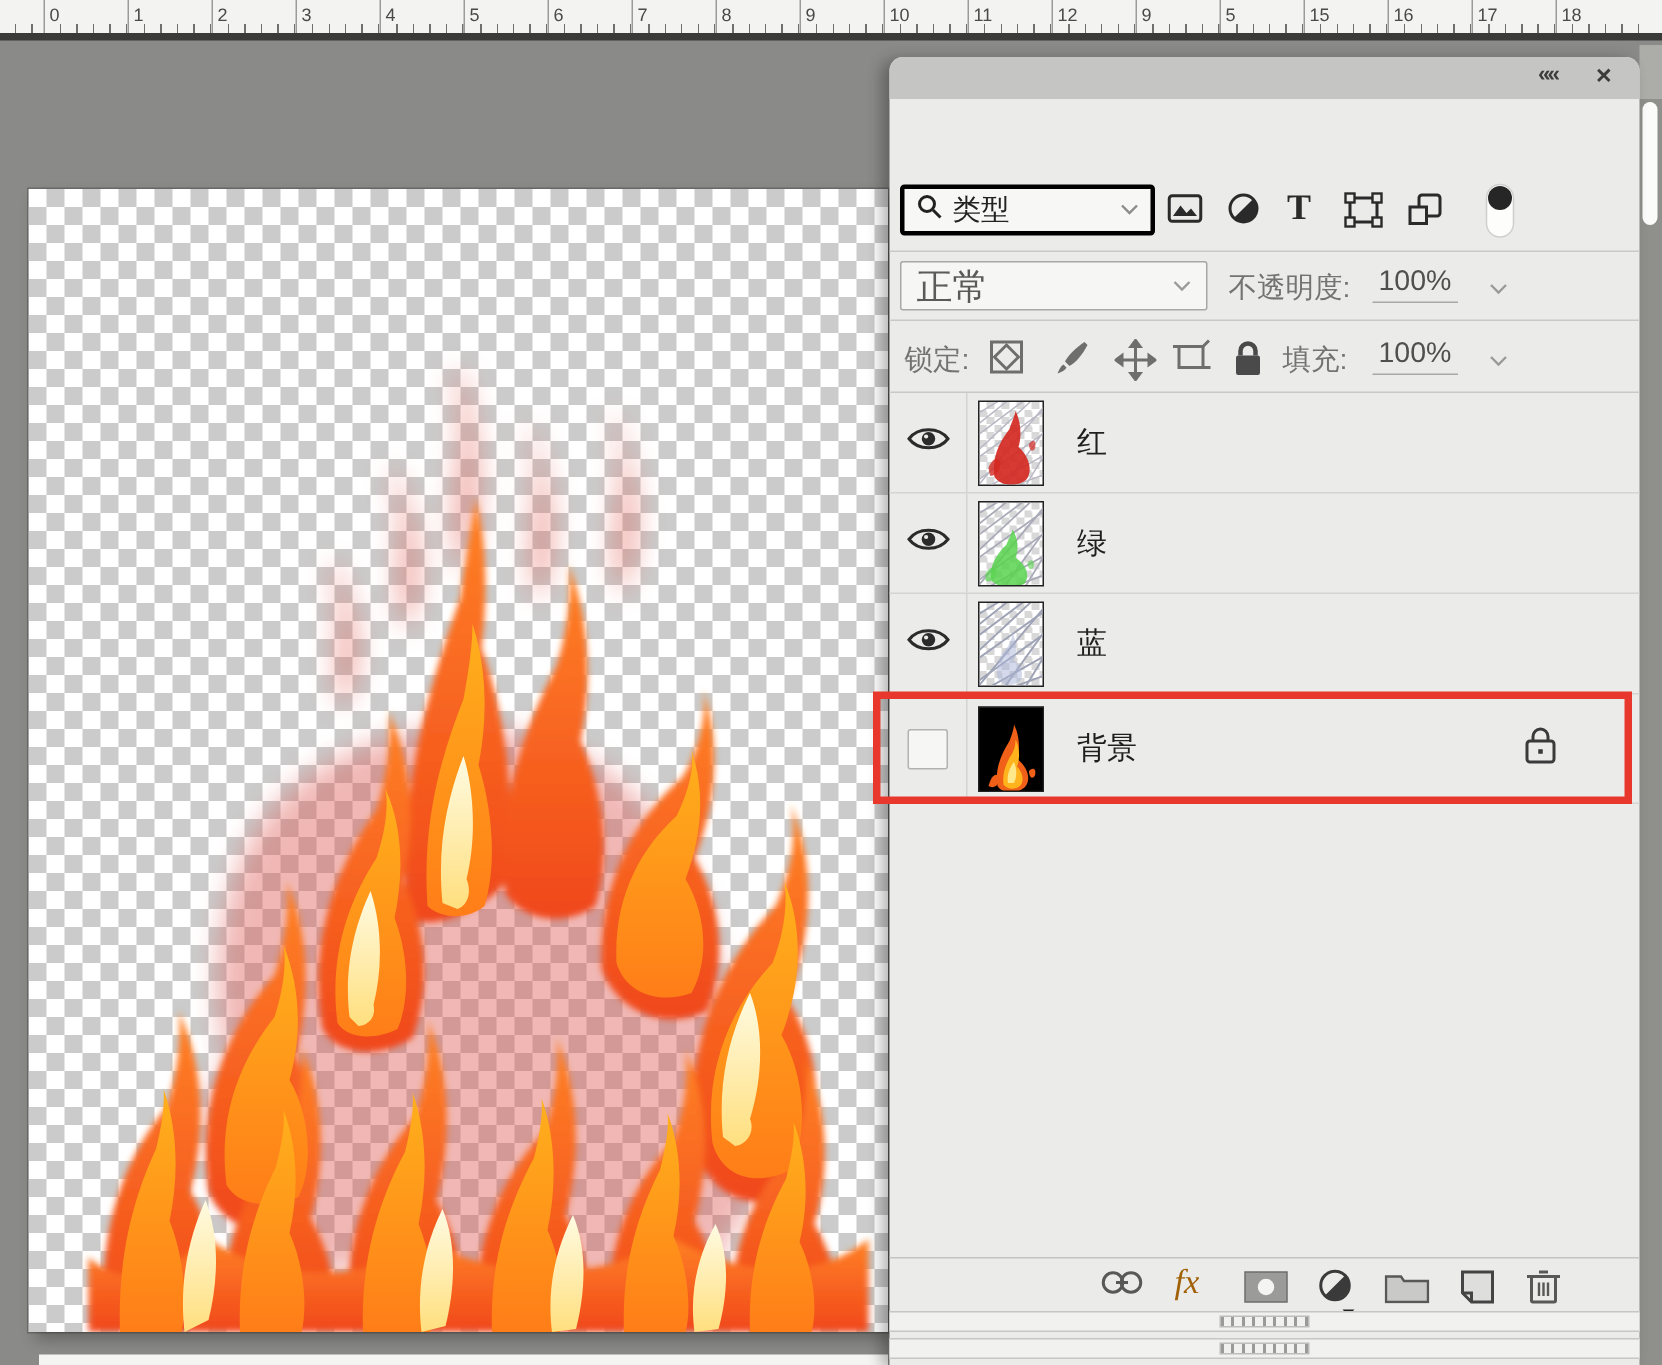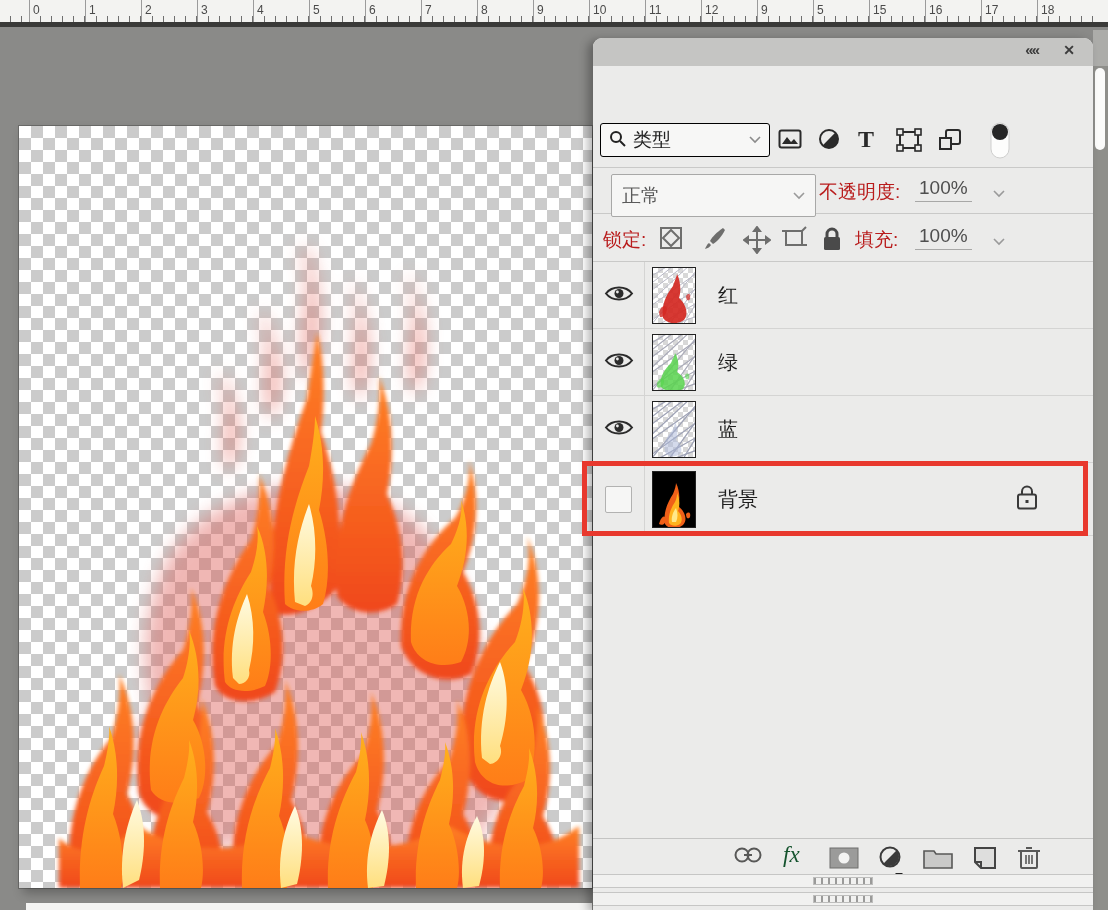--- a/index.html
+++ b/index.html
@@ -35,32 +35,32 @@
   .titlebar { position:absolute; left:0; top:0; width:100%; height:28px; background:#c5c5c3; border-radius:9px 9px 0 0; }
   .titlebar .collapse { position:absolute; right:55px; top:3px; font-size:15px; font-weight:bold; color:#3c3c3c; letter-spacing:-2px; cursor:default; }
   .titlebar .close { position:absolute; right:18px; top:4px; font-size:14px; font-weight:bold; color:#3c3c3c; }
   .tabrow { position:absolute; left:0; top:28px; width:100%; height:46px; background:#d3d3d1; }
   .tab { position:absolute; left:0; top:0; width:75px; height:46px; background:#ebebe9; display:flex; align-items:center; padding-left:16px;
     font-size:20px; color:#2c2c2c; }
   .panel-menu { position:absolute; right:18px; top:14px; width:26px; height:16px; display:flex; flex-direction:column; justify-content:space-between; }
   .panel-menu i { display:block; height:2.5px; background:#4b4b4b; }
 
   .filter-row { position:absolute; left:0; top:74px; width:100%; height:56px; border-bottom:1px solid #c9c9c8; }
-  .search-box { position:absolute; left:7px; top:11px; width:170px; height:34px; background:#f7f7f6; border:1px solid #000000; border-radius:3px;
+  .search-box { position:absolute; left:7px; top:11px; width:170px; height:34px; background:#f7f7f6; border:3px solid #000000; border-radius:3px;
     display:flex; align-items:center; gap:7px; padding:0 8px; }
   .search-box .label { font-size:19px; color:#222; }
   .search-box .chev { margin-left:auto; }
   .f-icon { position:absolute; top:16px; color:#2a2a2a; }
   .chev svg, .f-icon svg { display:block; }
 
   .blend-row { position:absolute; left:0; top:130px; width:100%; height:46px; border-bottom:1px solid #c9c9c8; }
-  .dropdown { position:absolute; left:18px; top:6px; width:205px; height:43px; background:#f6f6f5; border:1px solid #a8a8a7; border-radius:2px;
-    display:flex; align-items:center; padding:0 10px; font-size:19px; color:#5a5a5a; }
+  .dropdown { position:absolute; left:7px; top:6px; width:205px; height:33px; background:#f6f6f5; border:1px solid #a8a8a7; border-radius:2px;
+    display:flex; align-items:center; padding:0 10px; font-size:24px; color:#5a5a5a; }
   .dropdown .chev { margin-left:auto; }
-  .gray-label { font-size:19px; color:#b91c1c; }
+  .gray-label { font-size:19px; color:#737373; }
   .pct-value { font-size:19px; color:#4f4f4f; border-bottom:1px solid #a8a8a7; padding:0 4px 2px 4px; }
   .blend-row .gray-label { position:absolute; left:226px; top:11px; }
   .blend-row .pct-value { position:absolute; left:322px; top:9px; }
   .blend-row .chev-alone { position:absolute; left:400px; top:16px; }
 
   .lock-row { position:absolute; left:0; top:176px; width:100%; height:48px; border-bottom:1px solid #c9c9c8; }
   .lock-row .gray-label.lk { position:absolute; left:10px; top:13px; }
   .lk-icon { position:absolute; top:12px; color:#6e6e6d; }
   .lock-row .gray-label.fill { position:absolute; left:262px; top:13px; }
   .lock-row .pct-value { position:absolute; left:322px; top:11px; }
@@ -491,21 +491,21 @@
   </div>
 
   <div class="footer">
     <span class="ft-icon" style="left:140px;">
       <svg width="30" height="18" viewBox="0 0 30 18">
           <circle cx="9" cy="9" r="6.5" fill="none" stroke="#585857" stroke-width="2"></circle>
           <circle cx="21" cy="9" r="6.5" fill="none" stroke="#585857" stroke-width="2"></circle>
           <line x1="11" y1="9" x2="19" y2="9" stroke="#585857" stroke-width="2"></line>
         </svg>
     </span>
-    <span class="ft-icon" style="left:190px; top:3px; font-family:'Liberation Serif',serif; font-style:italic; font-size:23px; color:#14532d;">fx</span>
+    <span class="ft-icon" style="left:190px; top:3px; font-family:'Liberation Serif',serif; font-style:italic; font-size:23px; color:#a16207;">fx</span>
     <span class="ft-icon" style="left:236px; top:8px;">
       <svg width="30" height="22" viewBox="0 0 30 22">
           <rect x="1" y="1" width="28" height="20" fill="#9b9b9a" stroke="#6e6e6d" stroke-width="1"></rect>
           <circle cx="15" cy="11" r="5.5" fill="#f4f4f3"></circle>
         </svg>
     </span>
     <span class="ft-icon" style="left:285px; top:7px;">
       <svg width="26" height="30" viewBox="0 0 26 30">
           <circle cx="12" cy="11" r="9.5" fill="none" stroke="#3a3a3a" stroke-width="2"></circle>
           <path d="M5.3,17.7 A9.5,9.5 0 0 0 18.7,4.3 Z" fill="#3a3a3a"></path>

